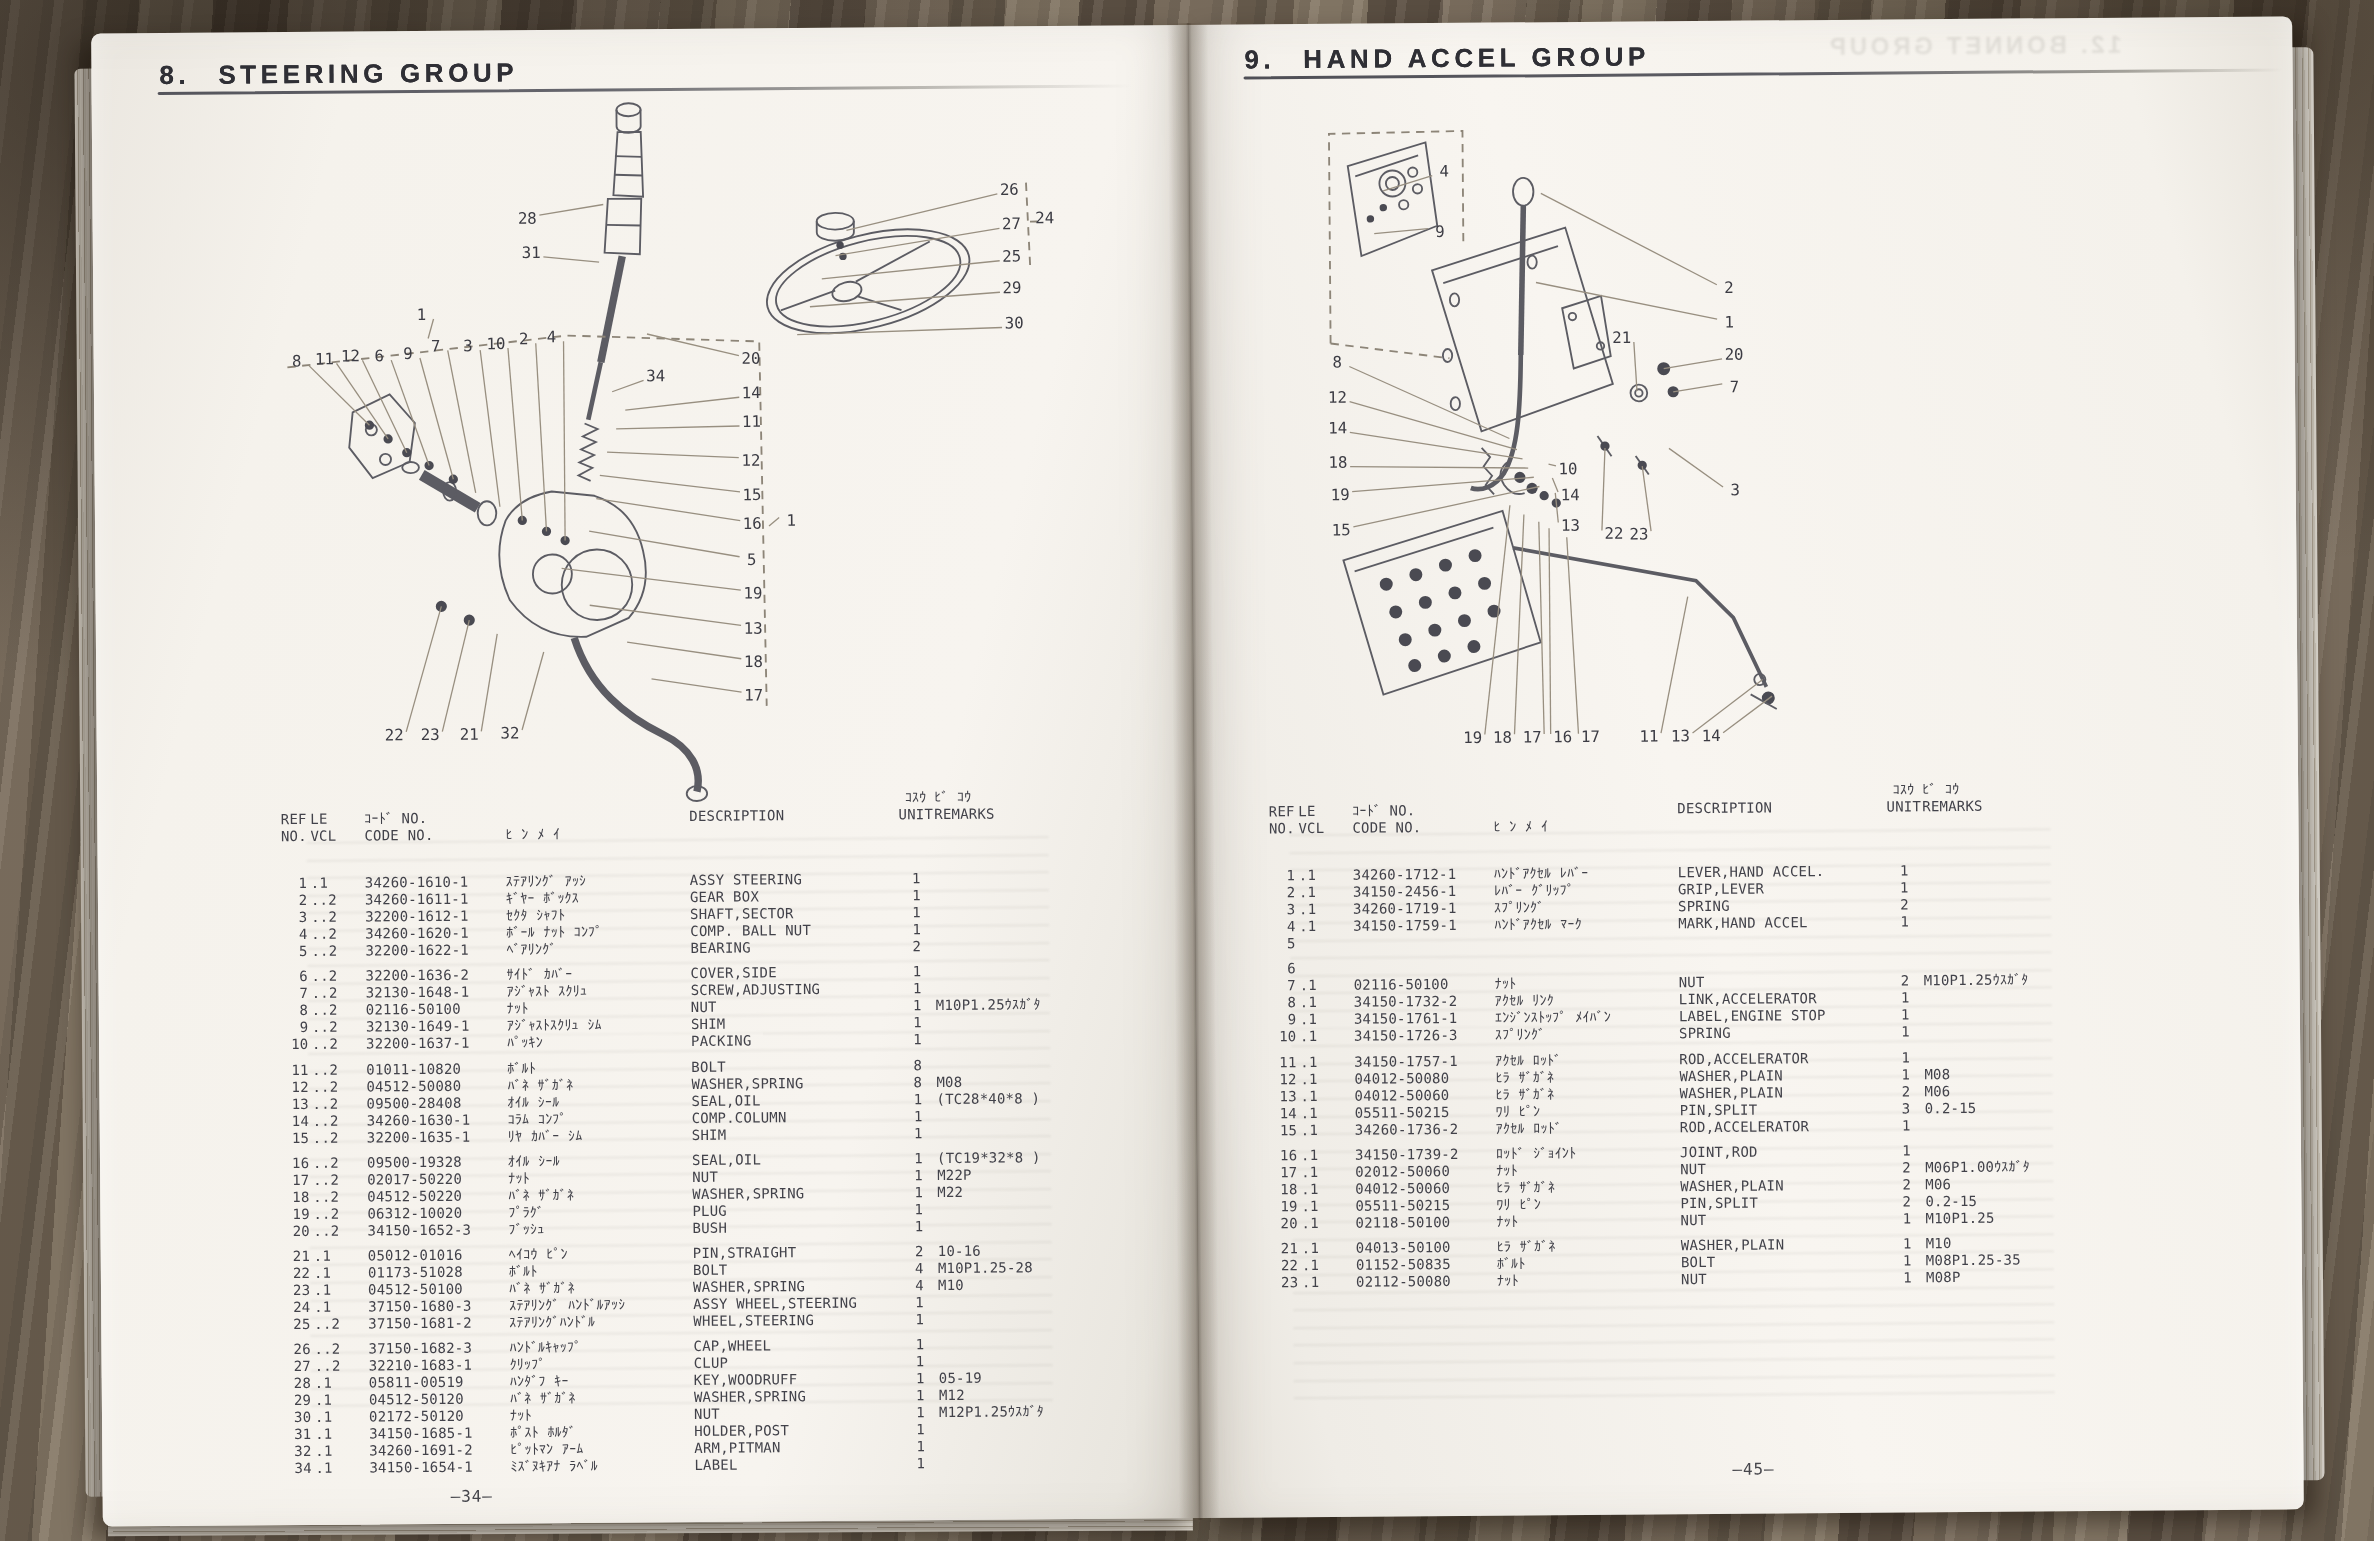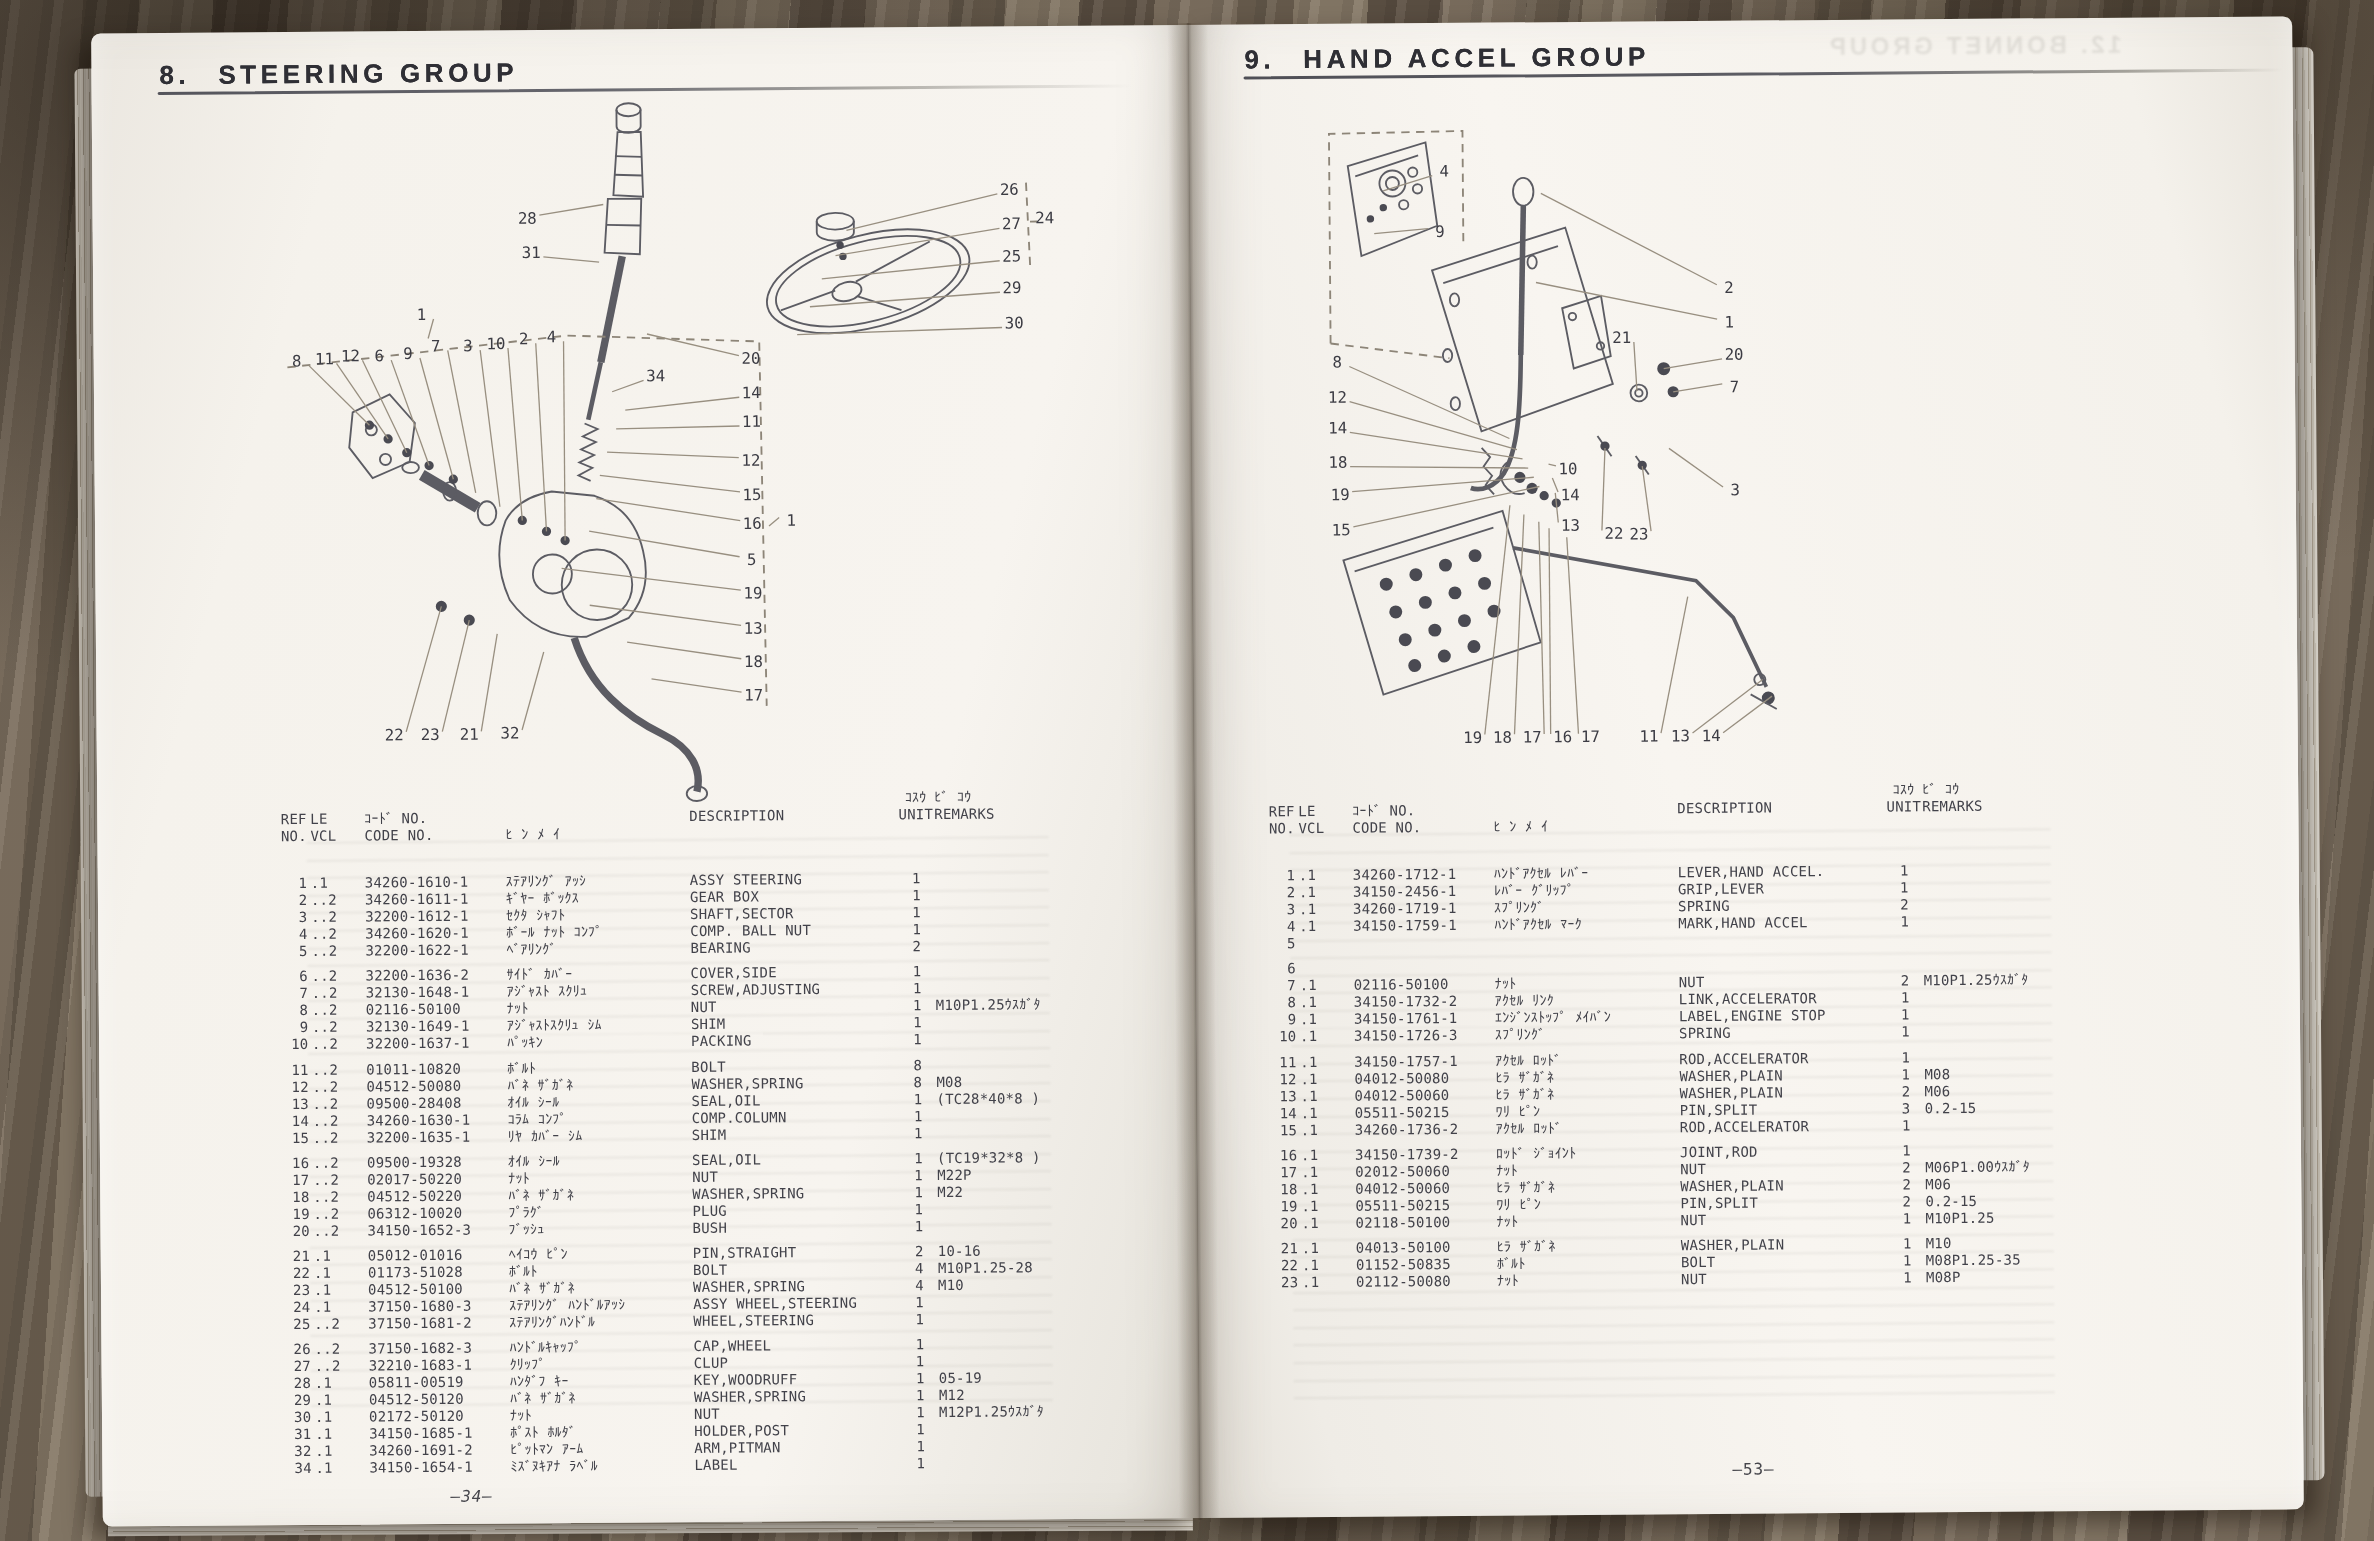--- a/index.html
+++ b/index.html
@@ -255,21 +255,21 @@
       <div class="trow"><span class="c c0">25</span><span class="c c1">..2</span><span class="c c2">37150-1681-2</span><span class="c c3">ｽﾃｱﾘﾝｸﾞﾊﾝﾄﾞﾙ</span><span class="c c4">WHEEL,STEERING</span><span class="c c5">1</span><span class="c c6"></span></div>
       <div class="trow tgap"><span class="c c0">26</span><span class="c c1">..2</span><span class="c c2">37150-1682-3</span><span class="c c3">ﾊﾝﾄﾞﾙｷｬｯﾌﾟ</span><span class="c c4">CAP,WHEEL</span><span class="c c5">1</span><span class="c c6"></span></div>
       <div class="trow"><span class="c c0">27</span><span class="c c1">..2</span><span class="c c2">32210-1683-1</span><span class="c c3">ｸﾘｯﾌﾟ</span><span class="c c4">CLUP</span><span class="c c5">1</span><span class="c c6"></span></div>
       <div class="trow"><span class="c c0">28</span><span class="c c1">.1</span><span class="c c2">05811-00519</span><span class="c c3">ﾊﾝﾀﾞﾌ ｷｰ</span><span class="c c4">KEY,WOODRUFF</span><span class="c c5">1</span><span class="c c6">05-19</span></div>
       <div class="trow"><span class="c c0">29</span><span class="c c1">.1</span><span class="c c2">04512-50120</span><span class="c c3">ﾊﾞﾈ ｻﾞｶﾞﾈ</span><span class="c c4">WASHER,SPRING</span><span class="c c5">1</span><span class="c c6">M12</span></div>
       <div class="trow"><span class="c c0">30</span><span class="c c1">.1</span><span class="c c2">02172-50120</span><span class="c c3">ﾅｯﾄ</span><span class="c c4">NUT</span><span class="c c5">1</span><span class="c c6">M12P1.25ｳｽｶﾞﾀ</span></div>
       <div class="trow"><span class="c c0">31</span><span class="c c1">.1</span><span class="c c2">34150-1685-1</span><span class="c c3">ﾎﾟｽﾄ ﾎﾙﾀﾞ</span><span class="c c4">HOLDER,POST</span><span class="c c5">1</span><span class="c c6"></span></div>
       <div class="trow"><span class="c c0">32</span><span class="c c1">.1</span><span class="c c2">34260-1691-2</span><span class="c c3">ﾋﾟｯﾄﾏﾝ ｱｰﾑ</span><span class="c c4">ARM,PITMAN</span><span class="c c5">1</span><span class="c c6"></span></div>
       <div class="trow"><span class="c c0">34</span><span class="c c1">.1</span><span class="c c2">34150-1654-1</span><span class="c c3">ﾐｽﾞﾇｷｱﾅ ﾗﾍﾞﾙ</span><span class="c c4">LABEL</span><span class="c c5">1</span><span class="c c6"></span></div>
     </div>
-  <div class="pagenum" style="left:380px;top:1462px;font-style:italic;">–34–</div>
+  <div class="pagenum" style="left:380px;top:1462px;">–34–</div>
 
   <div class="sec-title" style="left:1185px;top:26px;">
     <span class="no">9.</span><span>HAND ACCEL GROUP</span>
   </div>
   <div class="rule r" style="left:1184px;top:58px;width:1039px;"></div>
 
   <svg class="diagram" style="left:1141px;top:60px;" width="1085" height="724" viewBox="0 0 1170 780">
     <g class="art">
 
       <path d="M158,95 L242,70 L254,160 L172,192 Z"></path>
@@ -421,15 +421,15 @@
       <div class="trow"><span class="c c0">15</span><span class="c c1">.1</span><span class="c c2">34260-1736-2</span><span class="c c3">ｱｸｾﾙ ﾛｯﾄﾞ</span><span class="c c4">ROD,ACCELERATOR</span><span class="c c5">1</span><span class="c c6"></span></div>
       <div class="trow tgap"><span class="c c0">16</span><span class="c c1">.1</span><span class="c c2">34150-1739-2</span><span class="c c3">ﾛｯﾄﾞ ｼﾞｮｲﾝﾄ</span><span class="c c4">JOINT,ROD</span><span class="c c5">1</span><span class="c c6"></span></div>
       <div class="trow"><span class="c c0">17</span><span class="c c1">.1</span><span class="c c2">02012-50060</span><span class="c c3">ﾅｯﾄ</span><span class="c c4">NUT</span><span class="c c5">2</span><span class="c c6">M06P1.00ｳｽｶﾞﾀ</span></div>
       <div class="trow"><span class="c c0">18</span><span class="c c1">.1</span><span class="c c2">04012-50060</span><span class="c c3">ﾋﾗ ｻﾞｶﾞﾈ</span><span class="c c4">WASHER,PLAIN</span><span class="c c5">2</span><span class="c c6">M06</span></div>
       <div class="trow"><span class="c c0">19</span><span class="c c1">.1</span><span class="c c2">05511-50215</span><span class="c c3">ﾜﾘ ﾋﾟﾝ</span><span class="c c4">PIN,SPLIT</span><span class="c c5">2</span><span class="c c6">0.2-15</span></div>
       <div class="trow"><span class="c c0">20</span><span class="c c1">.1</span><span class="c c2">02118-50100</span><span class="c c3">ﾅｯﾄ</span><span class="c c4">NUT</span><span class="c c5">1</span><span class="c c6">M10P1.25</span></div>
       <div class="trow tgap"><span class="c c0">21</span><span class="c c1">.1</span><span class="c c2">04013-50100</span><span class="c c3">ﾋﾗ ｻﾞｶﾞﾈ</span><span class="c c4">WASHER,PLAIN</span><span class="c c5">1</span><span class="c c6">M10</span></div>
       <div class="trow"><span class="c c0">22</span><span class="c c1">.1</span><span class="c c2">01152-50835</span><span class="c c3">ﾎﾞﾙﾄ</span><span class="c c4">BOLT</span><span class="c c5">1</span><span class="c c6">M08P1.25-35</span></div>
       <div class="trow"><span class="c c0">23</span><span class="c c1">.1</span><span class="c c2">02112-50080</span><span class="c c3">ﾅｯﾄ</span><span class="c c4">NUT</span><span class="c c5">1</span><span class="c c6">M08P</span></div>
     </div>
-  <div class="pagenum" style="left:1662px;top:1445px;">–53–</div>
+  <div class="pagenum" style="left:1662px;top:1445px;">–45–</div>
 </div>
 
 
 </body></html>

